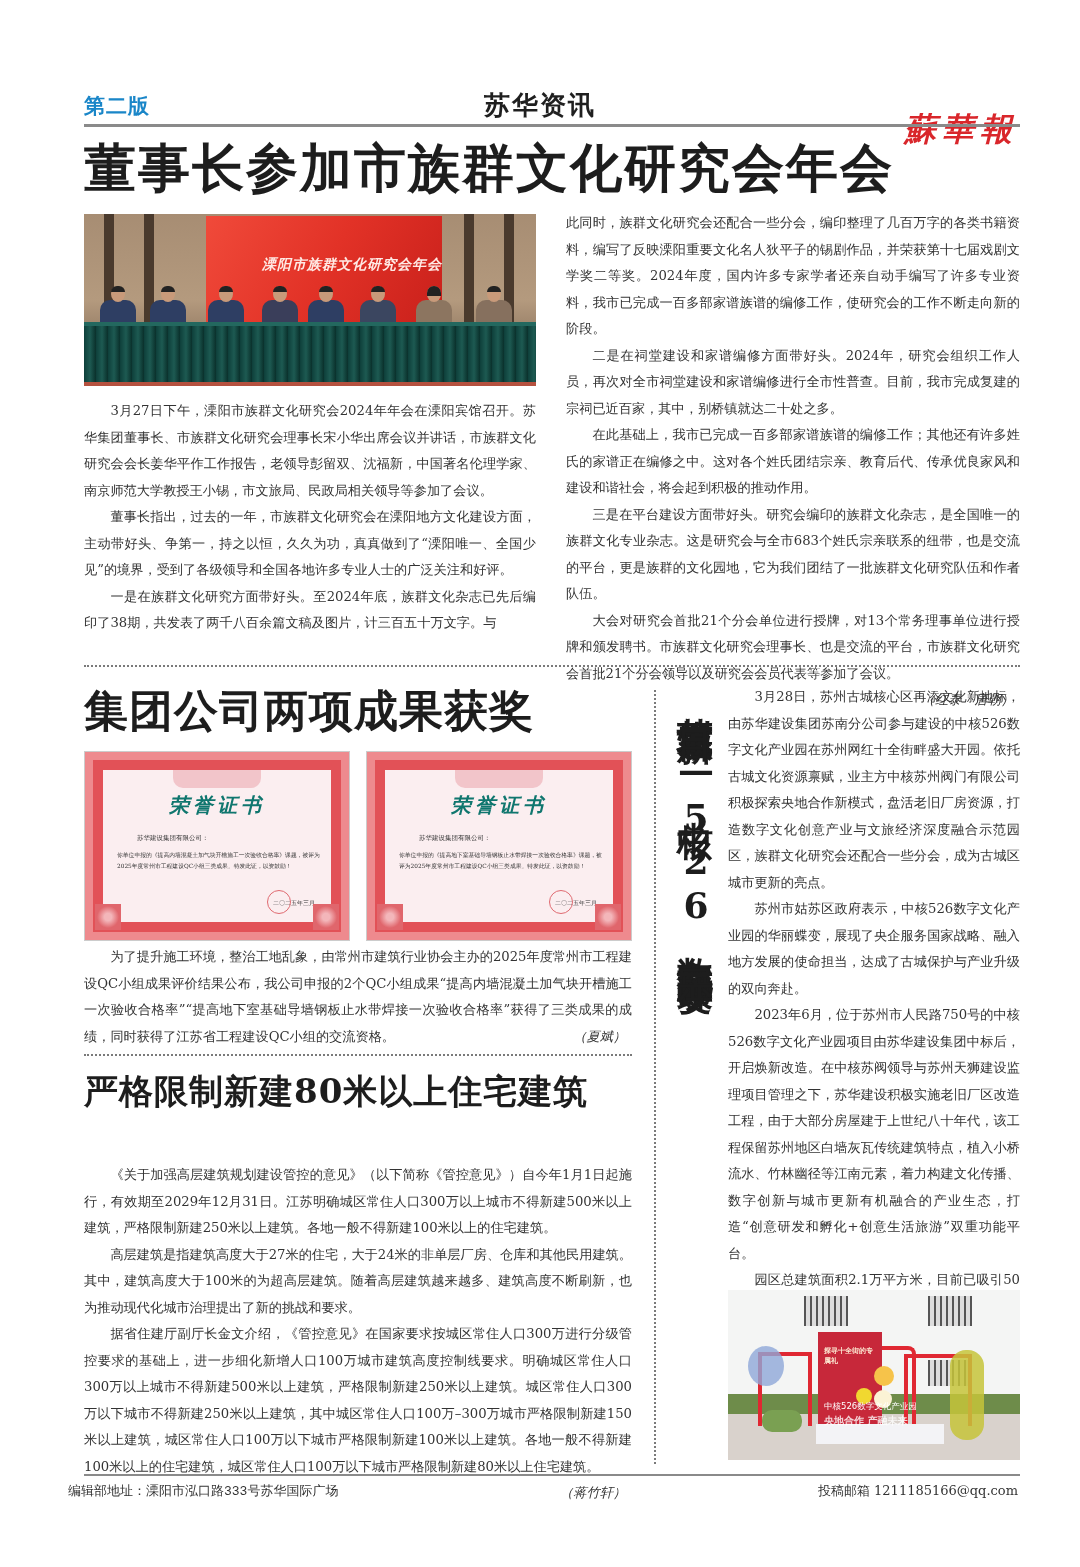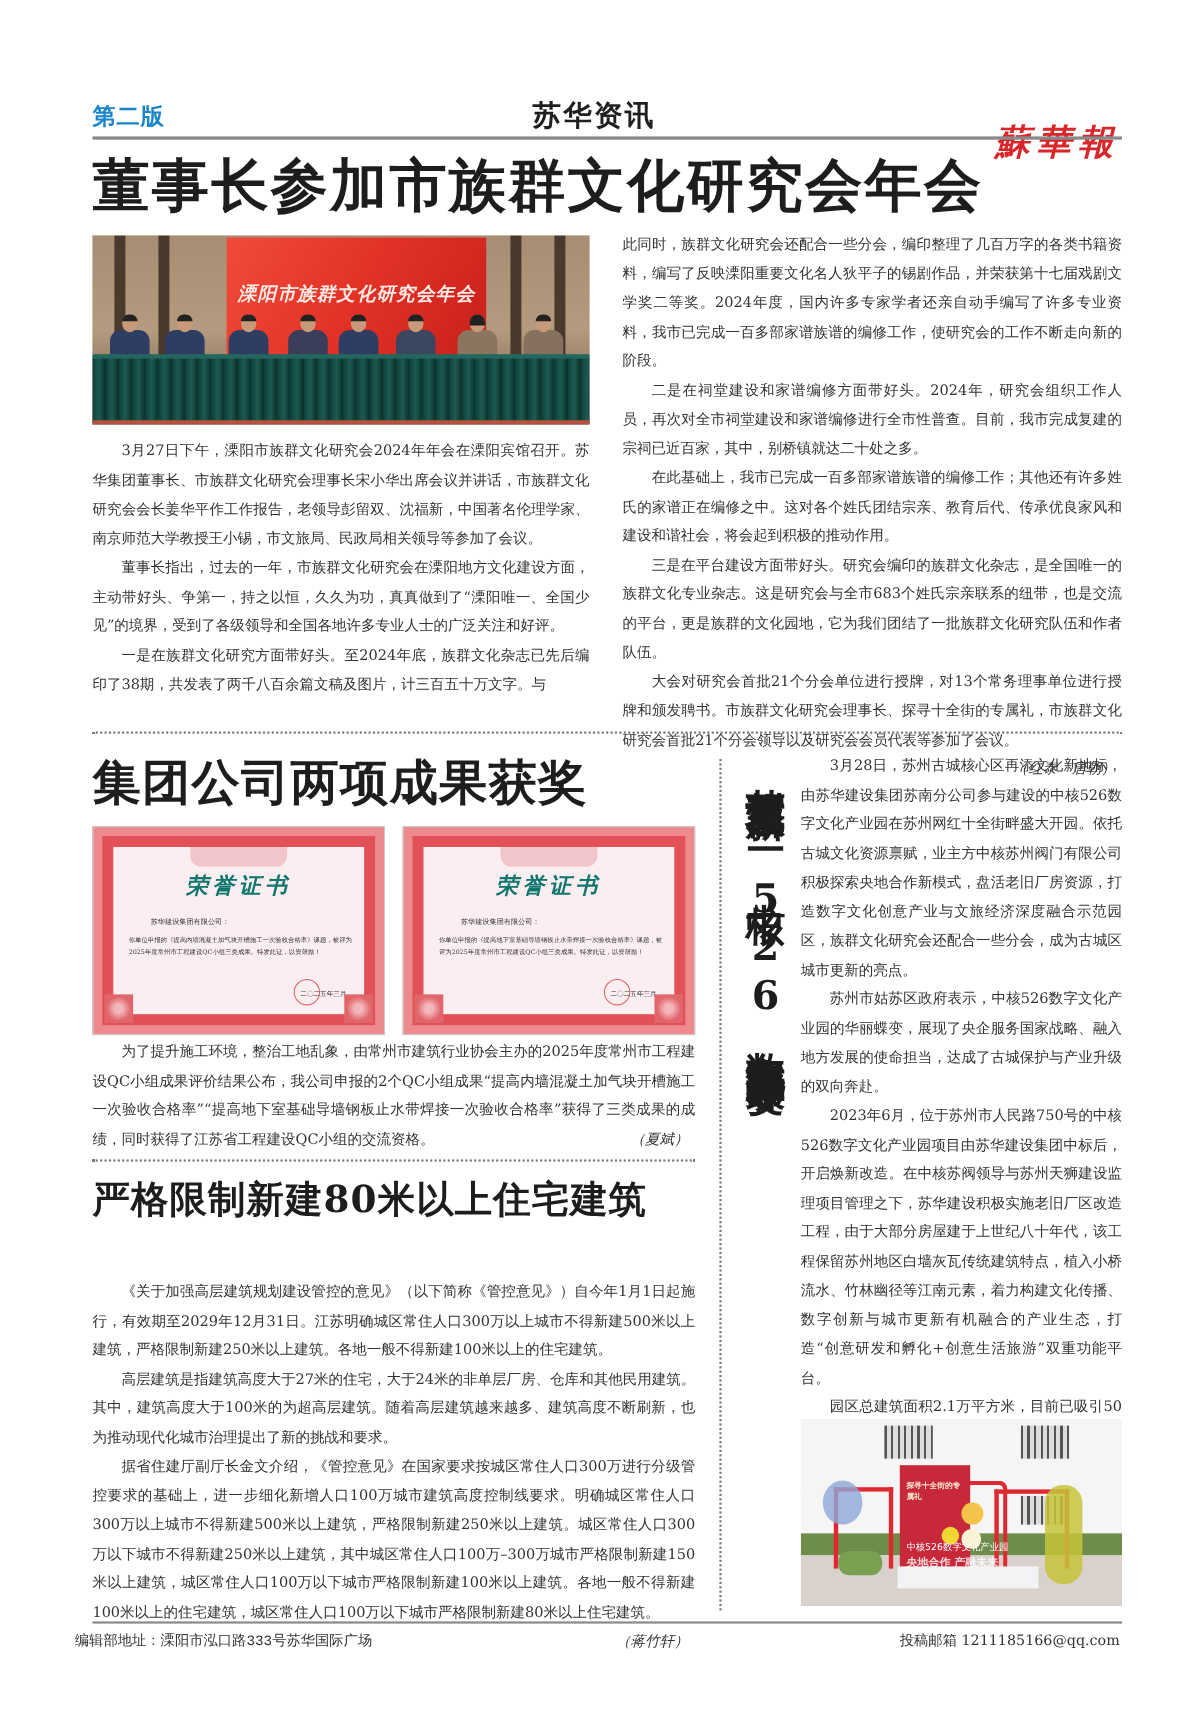--- a/index.html
+++ b/index.html
@@ -26,22 +26,22 @@
   .byline { text-align: right; font-style: italic; padding-right: 6px; }
 
   .dotted-h { height: 0; border-top: 2px dotted #7a7a7a; }
   .dotted-v { width: 0; border-left: 2px dotted #7a7a7a; }
 
   
   .photo1 { left: 84px; top: 214px; width: 452px; height: 172px; overflow: hidden;
             background: linear-gradient(#a78d73 0%, #b49a7e 50%, #6d5645 100%); }
   .photo1 .banner { position: absolute; left: 122px; top: 2px; width: 236px; height: 108px;
             background: linear-gradient(120deg, #f04a3a 0%, #e23227 50%, #c9201b 100%); }
-  .photo1 .banner-text { position: absolute; left: 0; right: 0; top: 40px; text-align: center;
-            color: #ffe9e4; font-size: 17px; font-style: italic; font-weight: bold; letter-spacing: 1px; }
+  .photo1 .banner-text { position: absolute; left: 0; right: 0; top: 40px; text-align: right;
+            color: #ffe9e4; font-size: 14px; font-style: italic; font-weight: bold; letter-spacing: 1px; }
   .photo1 .pillar { position: absolute; top: 0; width: 10px; height: 110px; background: #4a3a2d; }
   .photo1 .table { position: absolute; left: 0; right: 0; top: 112px; height: 58px;
             background: repeating-linear-gradient(90deg, #0e3f3a 0px, #1d5a52 6px, #0a302b 12px); }
   .photo1 .table-top { position: absolute; left: 0; right: 0; top: 108px; height: 5px; background: #23685f; }
   .photo1 .floor { position: absolute; left: 0; right: 0; bottom: 0; height: 4px; background: #b5513f; }
   .person { position: absolute; top: 72px; width: 36px; height: 38px; }
   .person .head { position: absolute; left: 11px; top: 0; width: 14px; height: 16px; border-radius: 50%; background: #c89a7a; }
   .person .hair { position: absolute; left: 11px; top: 0; width: 14px; height: 6px; border-radius: 7px 7px 0 0; background: #222; }
   .person .torso { position: absolute; left: 0; top: 14px; width: 36px; height: 24px; border-radius: 10px 10px 0 0; background: #2e3e63; }
 
@@ -149,21 +149,21 @@
   <p>3月27日下午，溧阳市族群文化研究会2024年年会在溧阳宾馆召开。苏华集团董事长、市族群文化研究会理事长宋小华出席会议并讲话，市族群文化研究会会长姜华平作工作报告，老领导彭留双、沈福新，中国著名伦理学家、南京师范大学教授王小锡，市文旅局、民政局相关领导等参加了会议。</p>
   <p>董事长指出，过去的一年，市族群文化研究会在溧阳地方文化建设方面，主动带好头、争第一，持之以恒，久久为功，真真做到了“溧阳唯一、全国少见”的境界，受到了各级领导和全国各地许多专业人士的广泛关注和好评。</p>
   <p>一是在族群文化研究方面带好头。至2024年底，族群文化杂志已先后编印了38期，共发表了两千八百余篇文稿及图片，计三百五十万文字。与</p>
 </div>
 
 <div class="abs body-text" style="left:566px; top:210px; width:454px;">
   <p style="text-indent:0">此同时，族群文化研究会还配合一些分会，编印整理了几百万字的各类书籍资料，编写了反映溧阳重要文化名人狄平子的锡剧作品，并荣获第十七届戏剧文学奖二等奖。2024年度，国内许多专家学者还亲自动手编写了许多专业资料，我市已完成一百多部家谱族谱的编修工作，使研究会的工作不断走向新的阶段。</p>
   <p>二是在祠堂建设和家谱编修方面带好头。2024年，研究会组织工作人员，再次对全市祠堂建设和家谱编修进行全市性普查。目前，我市完成复建的宗祠已近百家，其中，别桥镇就达二十处之多。</p>
   <p>在此基础上，我市已完成一百多部家谱族谱的编修工作；其他还有许多姓氏的家谱正在编修之中。这对各个姓氏团结宗亲、教育后代、传承优良家风和建设和谐社会，将会起到积极的推动作用。</p>
   <p>三是在平台建设方面带好头。研究会编印的族群文化杂志，是全国唯一的族群文化专业杂志。这是研究会与全市683个姓氏宗亲联系的纽带，也是交流的平台，更是族群的文化园地，它为我们团结了一批族群文化研究队伍和作者队伍。</p>
-  <p>大会对研究会首批21个分会单位进行授牌，对13个常务理事单位进行授牌和颁发聘书。市族群文化研究会理事长、探寻十全街的专属礼，市族群文化研究会首批21个分会领导以及研究会会员代表等参加了会议。</p>
+  <p>大会对研究会首批21个分会单位进行授牌，对13个常务理事单位进行授牌和颁发聘书。市族群文化研究会理事长、也是交流的平台，市族群文化研究会首批21个分会领导以及研究会会员代表等参加了会议。</p>
   <div class="byline">（红泰　唐朝）</div>
 </div>
 
 <div class="abs dotted-h" style="left:84px; top:665px; width:936px;"></div>
 
 <div class="abs headline h2">集团公司两项成果获奖</div>
 
 <div class="abs cert" style="left:84px;">
   <div class="inner"></div>
   <div class="paper">

